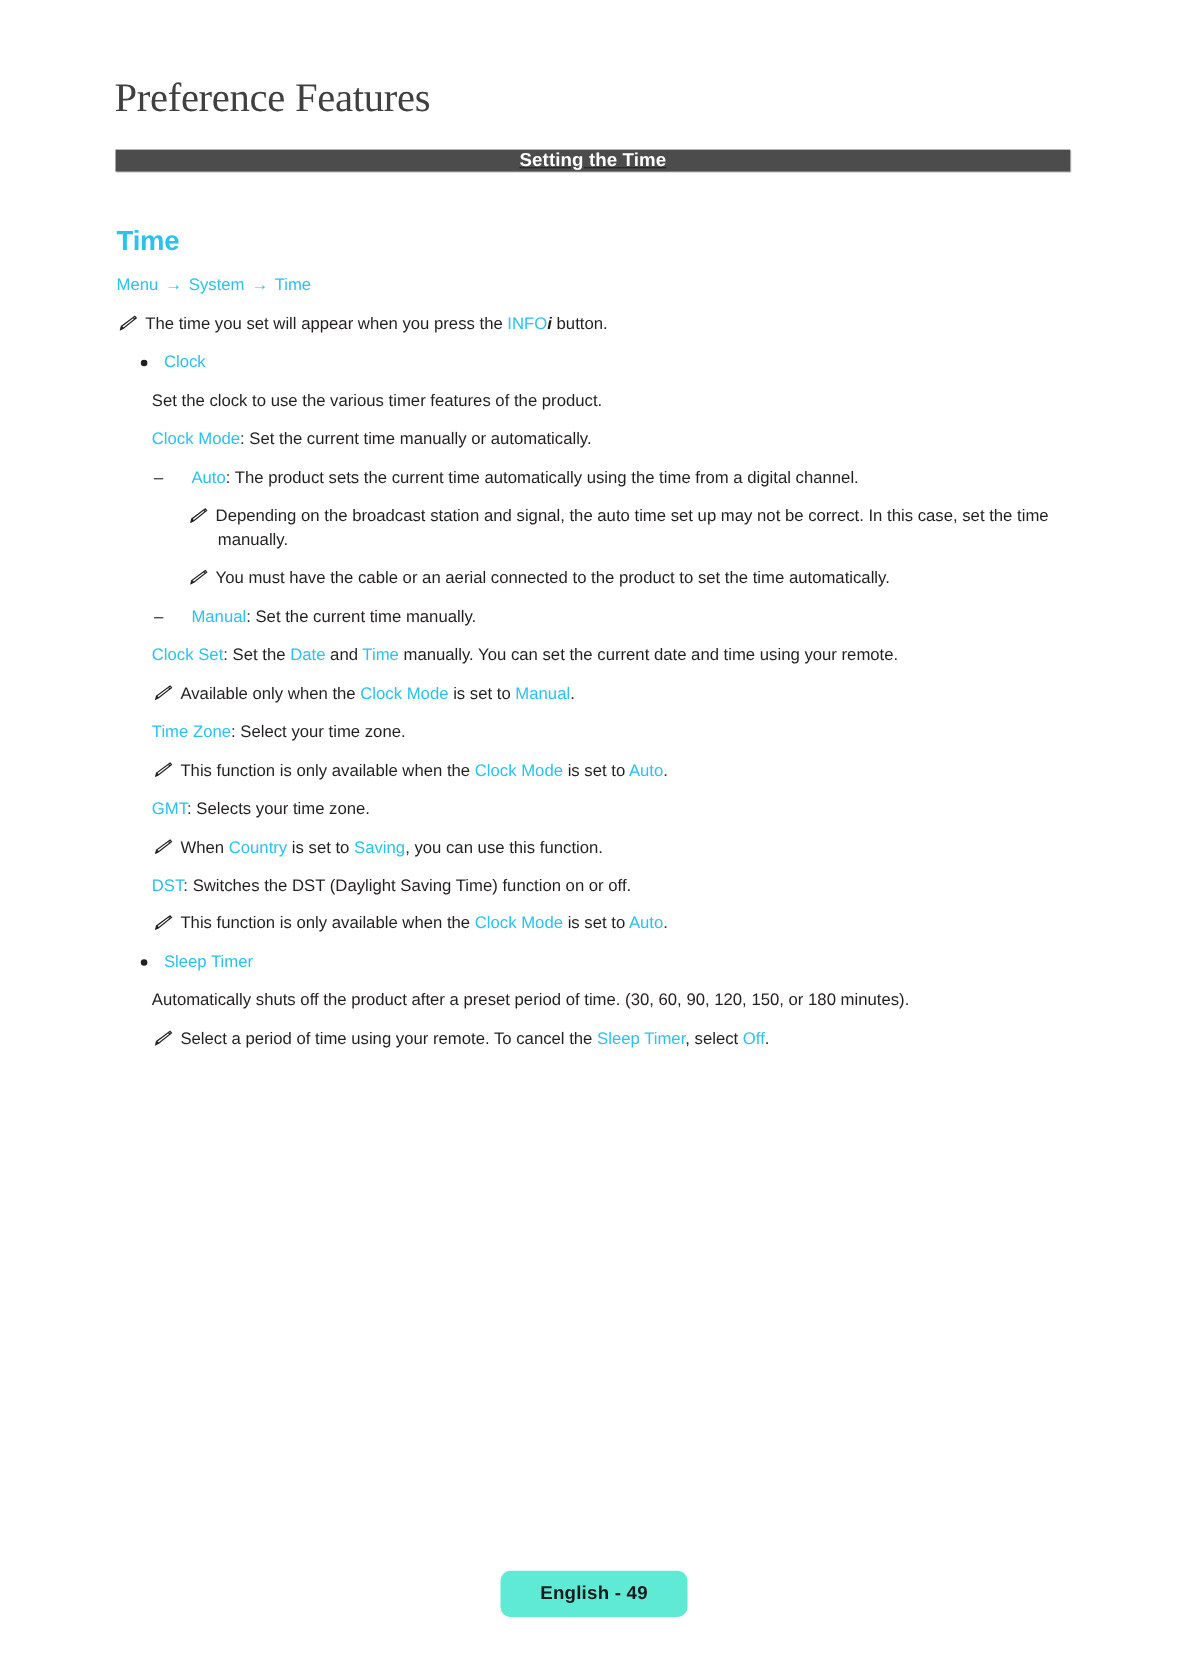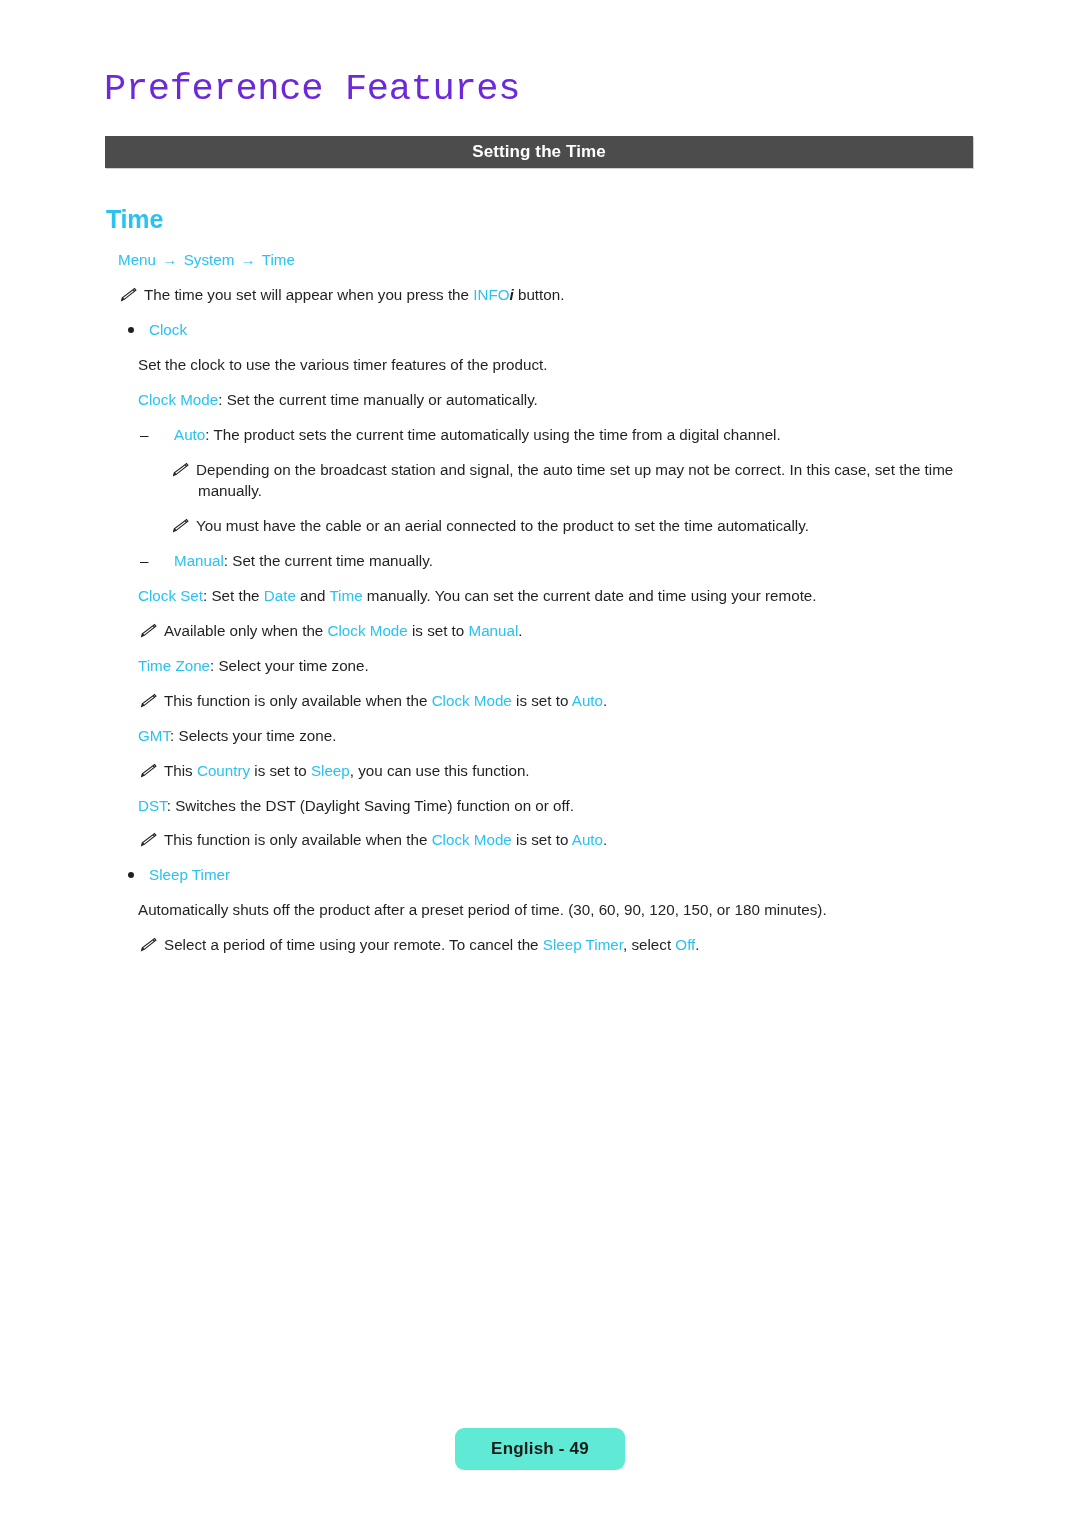--- a/index.html
+++ b/index.html
@@ -24,37 +24,38 @@
   }
 
   
   .chapter-title {
     position: absolute;
     left: 104px;
     top: 68px;
     font-size: 37px;
     font-weight: 400;
     letter-spacing: -0.3px;
-    color: #6d28d9;
-    font-family: Liberation Mono, monospace;
+    color: #404040;
+    font-family: Liberation Serif, serif;
     white-space: nowrap;
   }
 
   
   .section-bar {
     position: absolute;
     left: 105px;
     top: 136px;
     width: 868px;
-    height: 32px;
+    height: 20px;
     background: #4c4c4c;
     box-shadow: 1px 1px 0 #cfcfcf;
     display: flex;
     align-items: center;
     justify-content: center;
+    text-decoration: underline;
   }
   .section-bar-label {
     color: #ffffff;
     font-size: 17px;
     font-weight: bold;
     letter-spacing: 0.1px;
   }
 
   
   .main-heading {
@@ -78,21 +79,21 @@
   .line {
     font-size: 15.2px;
     line-height: 1.38;
     color: #231f20;
     margin: 0 0 14px 0;
     position: relative;
   }
   .line:last-child { margin-bottom: 12px; }
 
   
-  .ind-0  { margin-left: 12px; }
+  .ind-0  { margin-left: 0px; }
   .ind-1  { margin-left: 32px; }
   .ind-2  { margin-left: 64px; }
   .ind-b1 { margin-left: 16px; }   
 
   
   .note {
     padding-left: 28px;
     text-indent: -28px;
   }
   .note .note-body { text-indent: 0; }
@@ -287,21 +288,21 @@
     <div class="line ind-1 note">
       <span class="note-icon">
         <svg width="19" height="15" viewBox="0 0 19 15">
           <g fill="none" stroke="#231f20" stroke-width="1.1">
             <path d="M16.6 1.6 L17.9 3.1 L6.2 12.4 L3.6 13.6 L4.3 10.8 Z" fill="#ffffff"></path>
             <path d="M15.2 2.8 L16.6 4.4"></path>
             <path d="M4.35 10.85 L6.2 12.45"></path>
           </g>
           <path d="M3.6 13.6 L4.3 10.8 L6.2 12.4 Z" fill="#231f20"></path>
         </svg>
-      </span><span class="note-body"><span>This </span><span class="cy">Country</span><span> is set to </span><span class="cy">Sleep</span><span>, you can use this function.</span></span>
+      </span><span class="note-body"><span>When </span><span class="cy">Country</span><span> is set to </span><span class="cy">Saving</span><span>, you can use this function.</span></span>
     </div>
 
     <div class="line ind-1">
       <span class="cy">DST</span><span>: Switches the DST (Daylight Saving Time) function on or off.</span>
     </div>
 
     <div class="line ind-1 note">
       <span class="note-icon">
         <svg width="19" height="15" viewBox="0 0 19 15">
           <g fill="none" stroke="#231f20" stroke-width="1.1">

